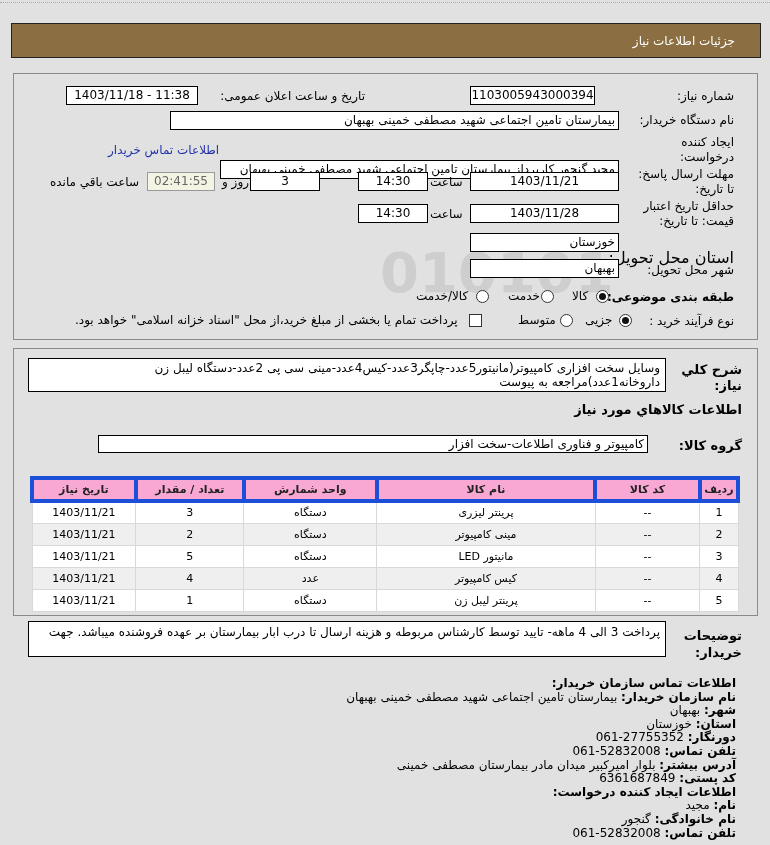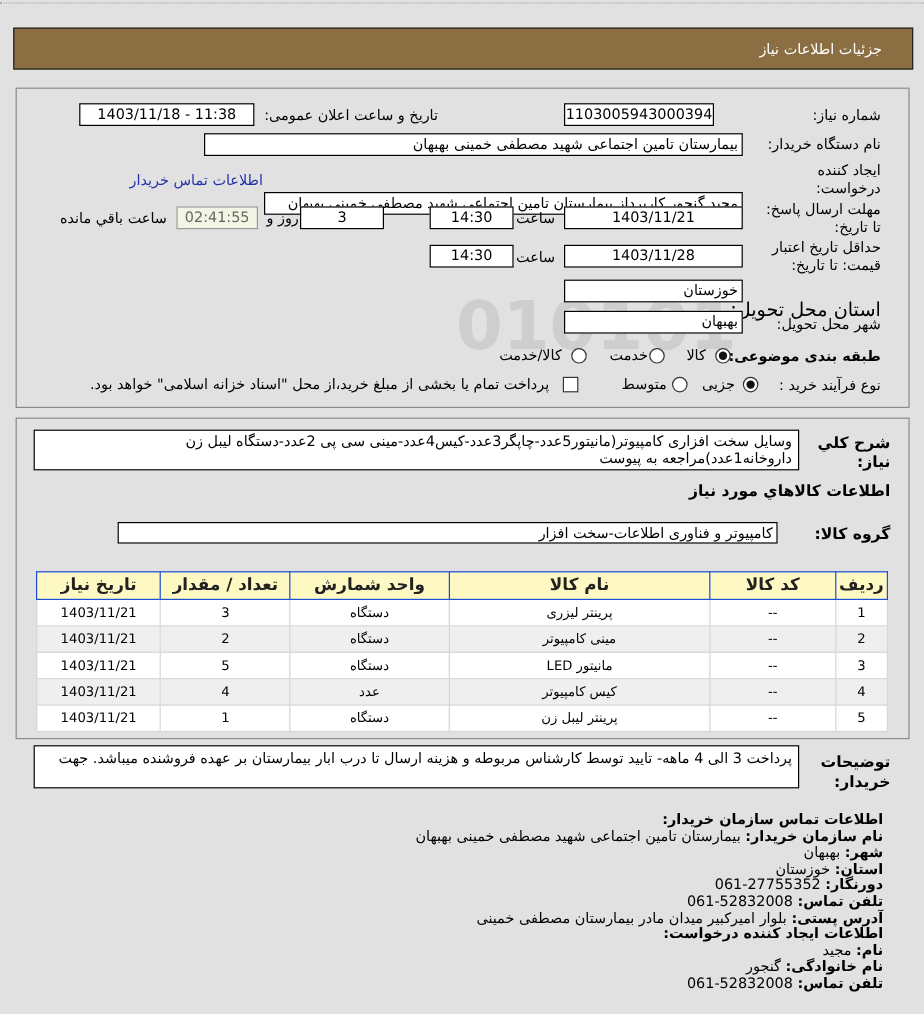--- a/index.html
+++ b/index.html
@@ -33,22 +33,22 @@
   .radio.on::after {
     content: ""; position: absolute; left: 2px; top: 2px; width: 7px; height: 7px;
     border-radius: 50%; background: #111;
   }
   .check { position: absolute; width: 13px; height: 13px; border: 1px solid #333; background: #fff; }
   table.items {
     position: absolute; left: 30px; top: 476px; width: 710px;
     border-collapse: collapse; direction: rtl; font-size: 11px;
   }
   table.items th {
-    background: #fef9c3; color: #222; height: 23px; font-weight: bold;
-    border: 1px solid #1d4ed8; font-size: 14px;
+    background: #f9a8d4; color: #222; height: 23px; font-weight: bold;
+    border: 4px solid #1d4ed8; font-size: 11px;
   }
   table.items td {
     height: 22px; text-align: center; border: 1px solid #d8d8d8;
   }
   table.items tr.odd td { background: #ffffff; }
   table.items tr.even td { background: #efefef; }
   .contact { position: absolute; right: 34px; direction: rtl; text-align: right; font-size: 12px; line-height: 13.6px; }
   .contact b { font-weight: bold; }
   .watermark { position:absolute; pointer-events:none; color: rgba(120,120,120,0.18); font-weight:bold; white-space:nowrap; }
 </style>
@@ -62,21 +62,21 @@
 </div>
 
 <div class="panel" style="left:13px;top:73px;width:745px;height:267px;"></div>
 
 <div class="watermark" style="left:380px;top:240px;font-size:56px;">010101</div>
 <div class="watermark" style="left:230px;top:418px;font-size:30px;">ParsNamadData</div>
 
 <span class="lbl" style="right:36px;top:89px;font-size:12px;">شماره نیاز:</span>
 <div class="box c" style="left:470px;top:86px;width:125px;">1103005943000394</div>
 <span class="lbl" style="right:405px;top:89px;font-size:12px;">تاریخ و ساعت اعلان عمومی:</span>
-<div class="box c" style="left:66px;top:86px;width:146px;">1403/11/18 - 11:38</div>
+<div class="box c" style="left:66px;top:86px;width:132px;">1403/11/18 - 11:38</div>
 
 <span class="lbl" style="right:36px;top:113px;font-size:12px;">نام دستگاه خریدار:</span>
 <div class="box rtl" style="left:170px;top:111px;width:449px;">بیمارستان تامین اجتماعی شهید مصطفی خمینی بهبهان</div>
 
 <span class="lbl" style="right:36px;top:135px;font-size:12px;">ایجاد کننده</span>
 <span class="lbl" style="right:36px;top:150px;font-size:12px;">درخواست:</span>
 <div class="box rtl" style="left:220px;top:132px;width:399px;margin-top:28px;">مجید گنجور کارپرداز بیمارستان تامین اجتماعی شهید مصطفی خمینی بهبهان</div>
 <span class="link" style="left:108px;top:143px;font-size:12px;">اطلاعات تماس خریدار</span>
 
 <span class="lbl" style="right:36px;top:167px;font-size:12px;">مهلت ارسال پاسخ:</span>
@@ -192,18 +192,19 @@
   <div>پرداخت 3 الی 4 ماهه- تایید توسط کارشناس مربوطه و هزینه ارسال تا درب ابار بیمارستان بر عهده فروشنده میباشد. جهت</div>
 </div>
 
 <div class="contact" style="top:677px;">
   <div><b>اطلاعات تماس سازمان خریدار:</b></div>
   <div><b>نام سازمان خریدار:</b> <span>بیمارستان تامین اجتماعی شهید مصطفی خمینی بهبهان</span></div>
   <div><b>شهر:</b> <span>بهبهان</span></div>
   <div><b>استان:</b> <span>خوزستان</span></div>
   <div><b>دورنگار:</b> <span style="direction:ltr;unicode-bidi:embed;">061-27755352</span></div>
   <div><b>تلفن تماس:</b> <span style="direction:ltr;unicode-bidi:embed;">061-52832008</span></div>
-  <div><b>آدرس پستی:</b> <span>بلوار امیرکبیر میدان مادر بیمارستان مصطفی خمینی</span></div>
+  <div><b>آدرس بیشتر:</b> <span>بلوار امیرکبیر میدان مادر بیمارستان مصطفی خمینی</span></div>
+  <div><b>کد پستی:</b> <span>6361687849</span></div>
   <div><b>اطلاعات ایجاد کننده درخواست:</b></div>
   <div><b>نام:</b> <span>مجید</span></div>
   <div><b>نام خانوادگی:</b> <span>گنجور</span></div>
   <div><b>تلفن تماس:</b> <span style="direction:ltr;unicode-bidi:embed;">061-52832008</span></div>
 </div>
 
 </body></html>

